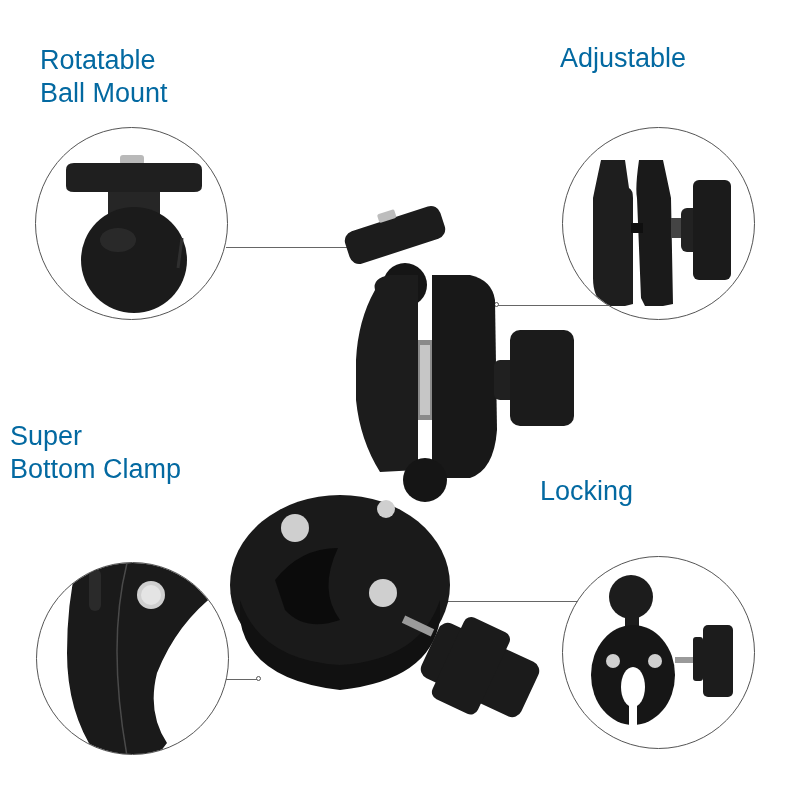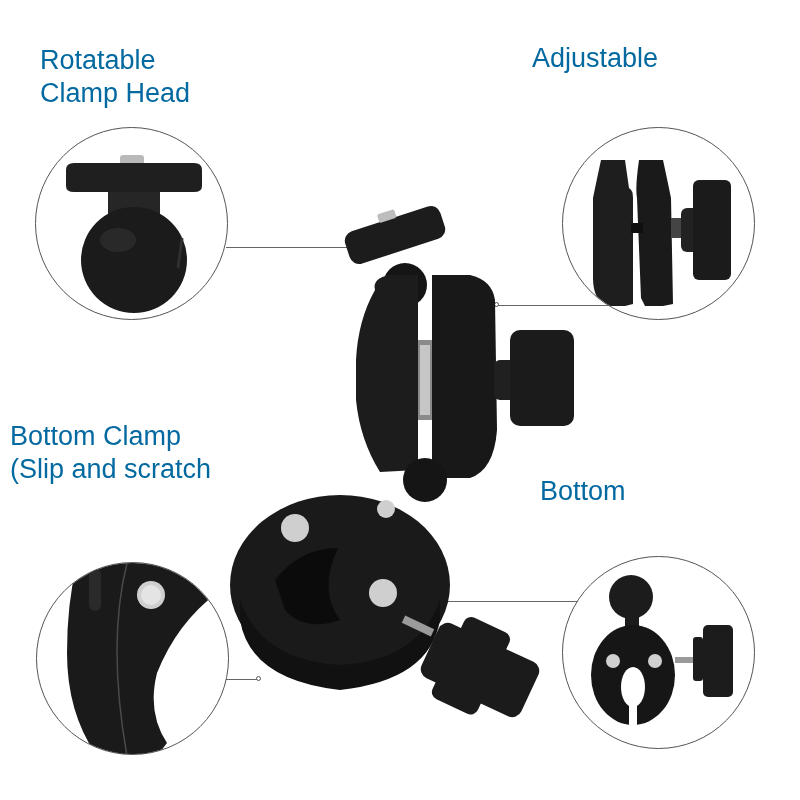--- a/index.html
+++ b/index.html
@@ -10,34 +10,34 @@
     .circle { position: absolute; border: 1px solid #555; border-radius: 50%; background: #fff; overflow: hidden; box-sizing: border-box; }
     .leader { position: absolute; height: 1px; background: #666; }
     .dot { position: absolute; width: 5px; height: 5px; border: 1px solid #555; background: #fff; border-radius: 50%; box-sizing: border-box; }
     svg { position: absolute; left: 0; top: 0; }
   </style>
 </head>
 <body>
 
 <div class="label" style="left:40px; top:44px; width:180px;">
   <span>Rotatable</span>
-  <span>Clamp Head</span>
+  <span>Ball Mount</span>
 </div>
 
-<div class="label" style="left:532px; top:42px; width:200px;">
+<div class="label" style="left:560px; top:42px; width:200px;">
   <span>Adjustable</span>
 </div>
 
 <div class="label" style="left:10px; top:420px; width:250px;">
+  <span>Super</span>
   <span>Bottom Clamp</span>
-  <span>(Slip and scratch</span>
 </div>
 
 <div class="label" style="left:540px; top:475px; width:240px;">
-  <span>Bottom</span>
+  <span>Locking</span>
 </div>
 
 <div class="leader" style="left:226px; top:247px; width:124px;"></div>
 <div class="dot" style="left:347px; top:244px;"></div>
 
 <div class="leader" style="left:497px; top:305px; width:112px;"></div>
 <div class="dot" style="left:494px; top:302px;"></div>
 
 <div class="leader" style="left:225px; top:679px; width:34px;"></div>
 <div class="dot" style="left:256px; top:676px;"></div>

